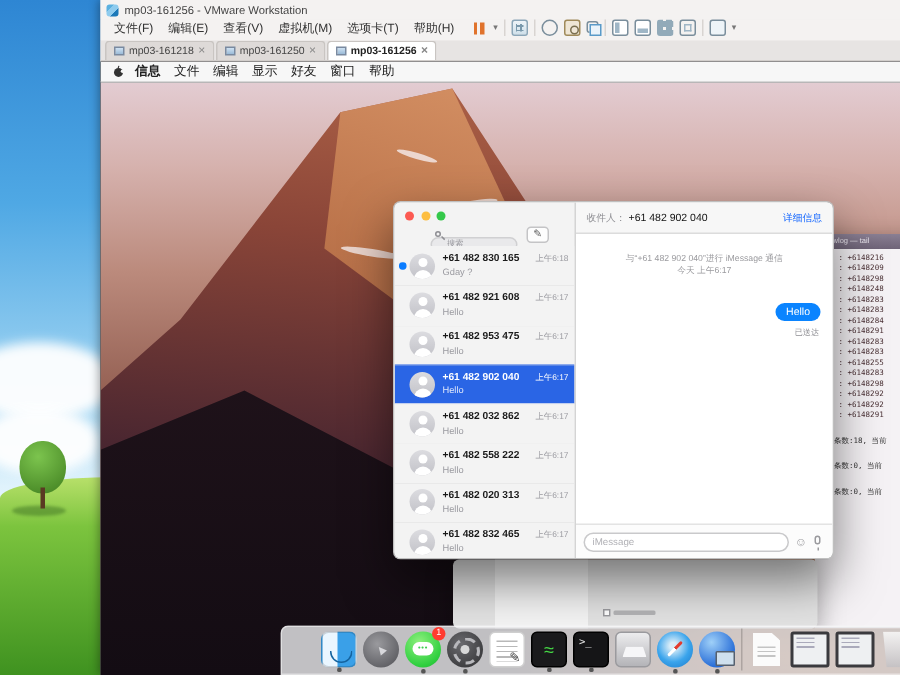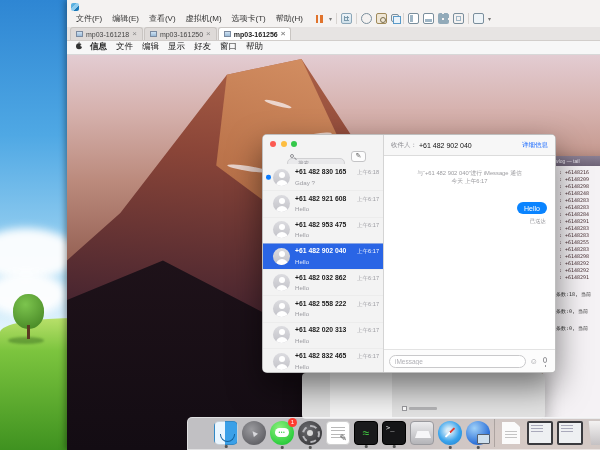--- a/index.html
+++ b/index.html
@@ -56,21 +56,21 @@
   .vmw-tab{display:flex;align-items:center;gap:3px;height:13px;padding:0 5px;margin-right:1px;
            background:#dedad8;border:1px solid #c9c5c2;border-bottom:none;border-radius:3px 3px 0 0;font-size:7px;color:#444;}
   .vmw-tab.active{background:#fff;font-weight:bold;color:#222;}
   .vmw-tab .tab-icon{width:7px;height:6px;border:1px solid #7a8aa0;background:linear-gradient(#cfe2f3,#9abbd8);}
   .vmw-tab .tab-close{font-size:8px;color:#888;line-height:1;}
 
   
   #vm-display{position:absolute;left:0;top:41px;width:533px;height:409px;overflow:hidden;background:#000;}
 
   #mac-menubar{position:absolute;left:0;top:0;width:100%;height:14px;background:#f7f7f7;border-bottom:1px solid #d8d8d8;
-               display:flex;padding-left:8px;z-index:5;}
+               display:flex;align-items:center;padding-left:8px;z-index:5;}
   .mac-apple{width:8px;height:9px;margin-right:7px;}
   .mac-menu-item{font-size:8.5px;color:#222;margin-right:9px;cursor:default;}
   .mac-menu-item.appname{font-weight:bold;}
 
   #wallpaper{position:absolute;left:0;top:14px;right:0;bottom:0;overflow:hidden;}
   .wp-sky{position:absolute;inset:0;background:linear-gradient(180deg,#e3ccd2 0%,#d6b2ae 14%,#bb8a7c 32%,#8a5548 58%,#54303a 78%,#241822 100%);}
   .wp-main{position:absolute;inset:0;background:linear-gradient(185deg,#b5684a 0%,#8a4538 30%,#4a2630 65%,#241722 100%);
            clip-path:polygon(0% 52%,10% 40%,30% 5%,44% 1%,58% 30%,75% 20%,100% 50%,100% 100%,0% 100%);}
   .wp-light{position:absolute;inset:0;background:linear-gradient(200deg,#e8a878 0%,#c27a4e 40%,#8a4a30 100%);
            clip-path:polygon(30% 5%,44% 1%,54% 30%,40% 40%,28% 28%);opacity:.9;}
@@ -210,20 +210,21 @@
     <div class="hw-cloud c2"></div>
     <div class="hw-grass"></div>
     <div class="hw-tree-shadow"></div>
     <div class="hw-tree-foliage"></div>
     <div class="hw-tree-trunk"></div>
   </div>
 
   <div id="vmw">
     <div class="vmw-titlebar">
       <span class="vmw-appicon"></span>
+      <span class="vmw-title">mp03-161256 - VMware Workstation</span>
     </div>
     <div class="vmw-menubar">
       <span id="vmw-menus-items" style="display:flex;">
           <span class="vmw-menu-item">文件(F)</span>
           <span class="vmw-menu-item">编辑(E)</span>
           <span class="vmw-menu-item">查看(V)</span>
           <span class="vmw-menu-item">虚拟机(M)</span>
           <span class="vmw-menu-item">选项卡(T)</span>
           <span class="vmw-menu-item">帮助(H)</span>
         </span>

